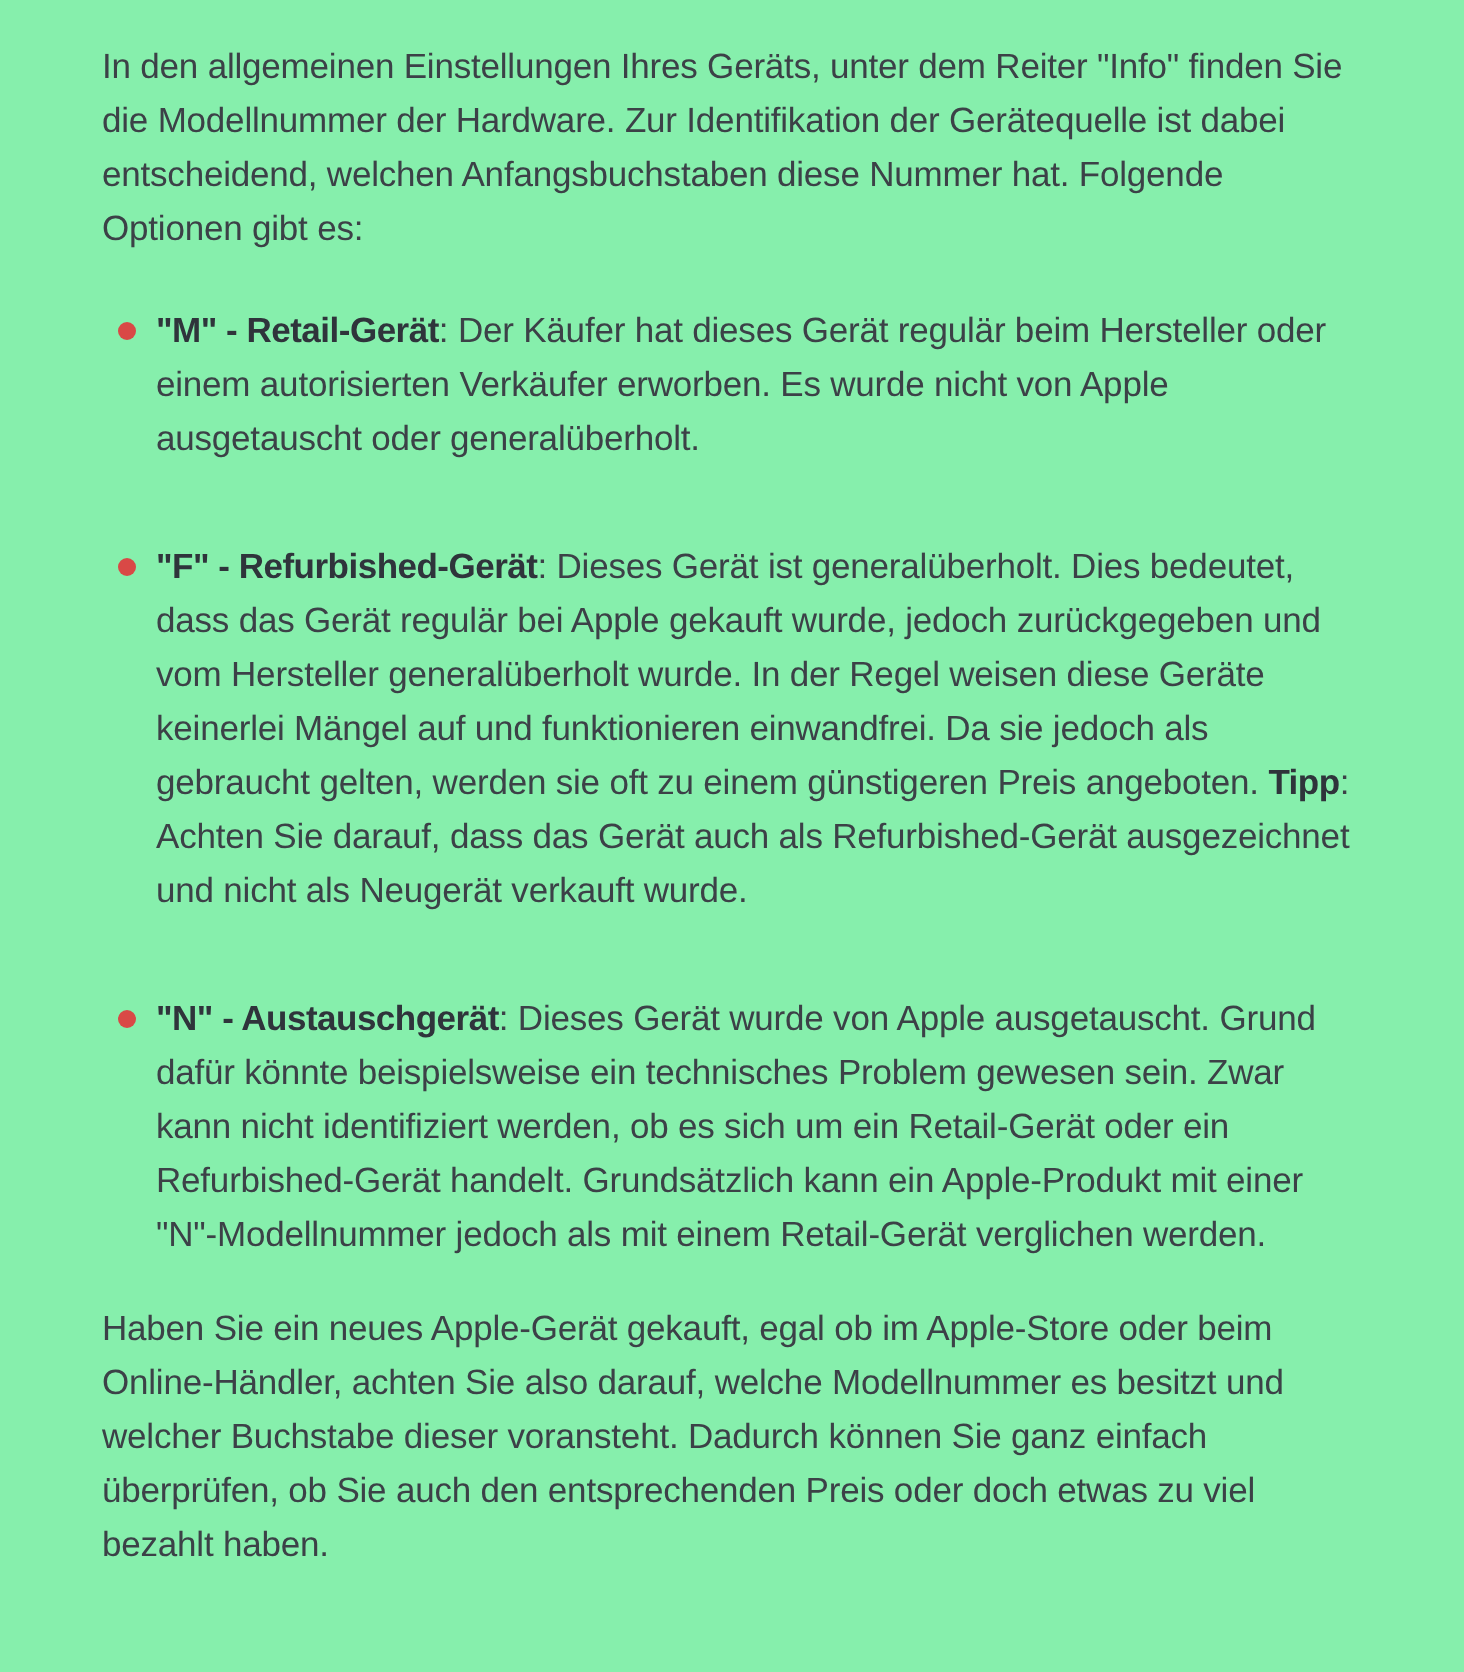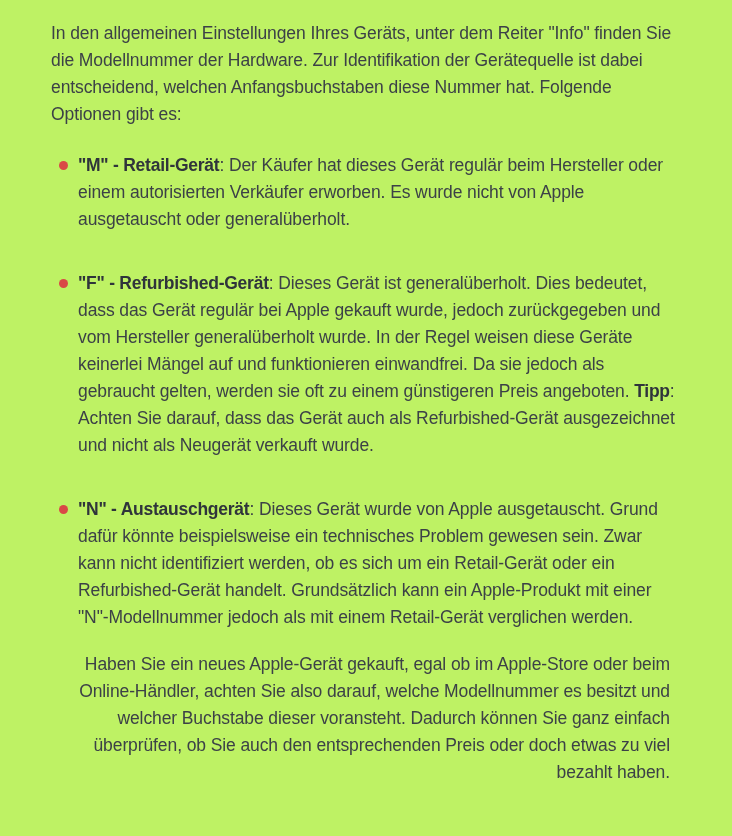--- a/index.html
+++ b/index.html
@@ -6,21 +6,21 @@
   html, body {
     margin: 0;
     padding: 0;
     background: #ffffff;
   }
   .page {
     width: 732px;
     height: 836px;
     box-sizing: border-box;
     padding: 20px 50px 24px 51px;
-    background: #bef264;
+    background: #86efac;
     font-family: "Liberation Sans", "DejaVu Sans", sans-serif;
     font-size: 17.5px;
     line-height: 27px;
     color: #3c4147;
     letter-spacing: -0.1px;
     overflow: hidden;
   }
   .para {
     margin: 0 0 24px 0;
   }
@@ -46,22 +46,21 @@
     border-radius: 50%;
     background: #d94946;
     display: inline-block;
   }
   .term {
     font-weight: 700;
     color: #2f343b;
     letter-spacing: -0.25px;
   }
   .outro {
-    margin: 12px;
-    text-align: right;
+    margin: 0;
   }
 </style>
 </head>
 <body>
 
 <div class="page">
 
   <p class="para">In den allgemeinen Einstellungen Ihres Geräts, unter dem Reiter "Info" finden Sie die Modellnummer der Hardware. Zur Identifikation der Gerätequelle ist dabei entscheidend, welchen Anfangsbuchstaben diese Nummer hat. Folgende Optionen gibt es:</p>
 
   <ul class="device-list">

